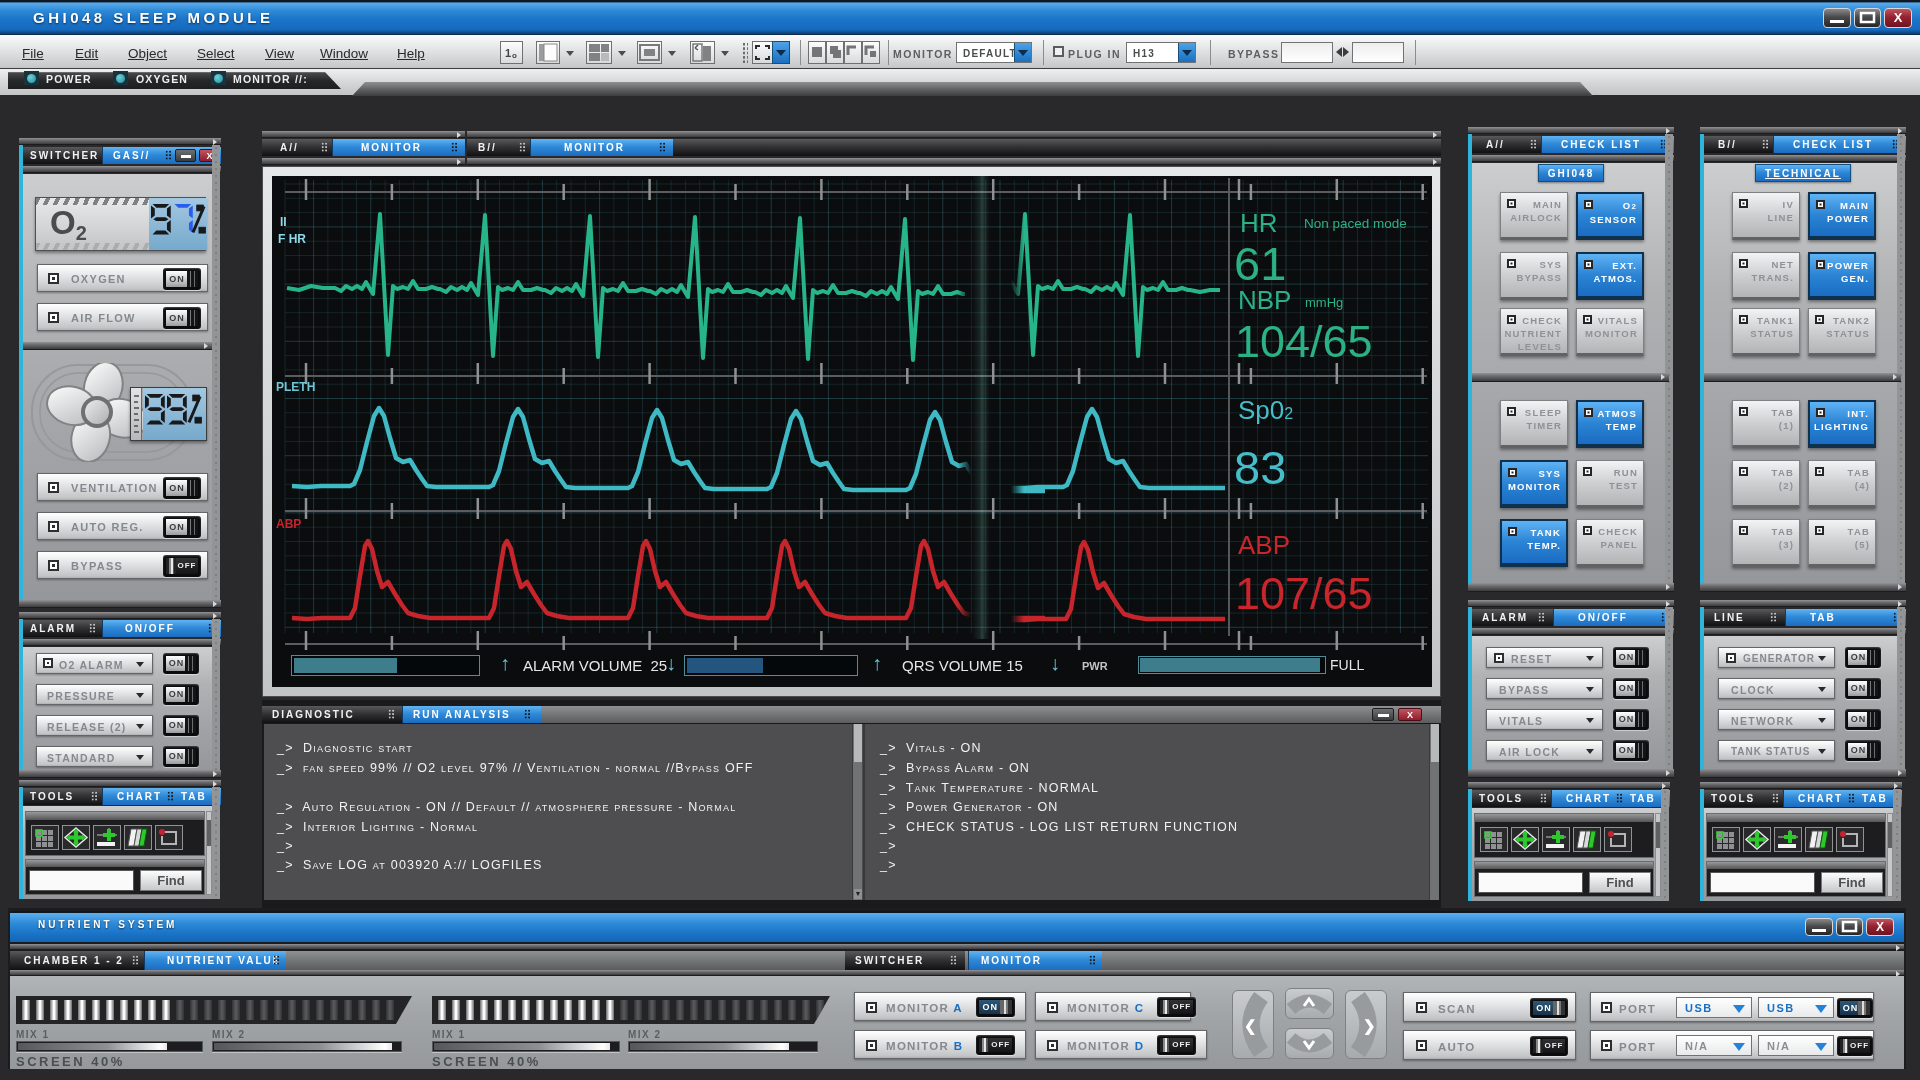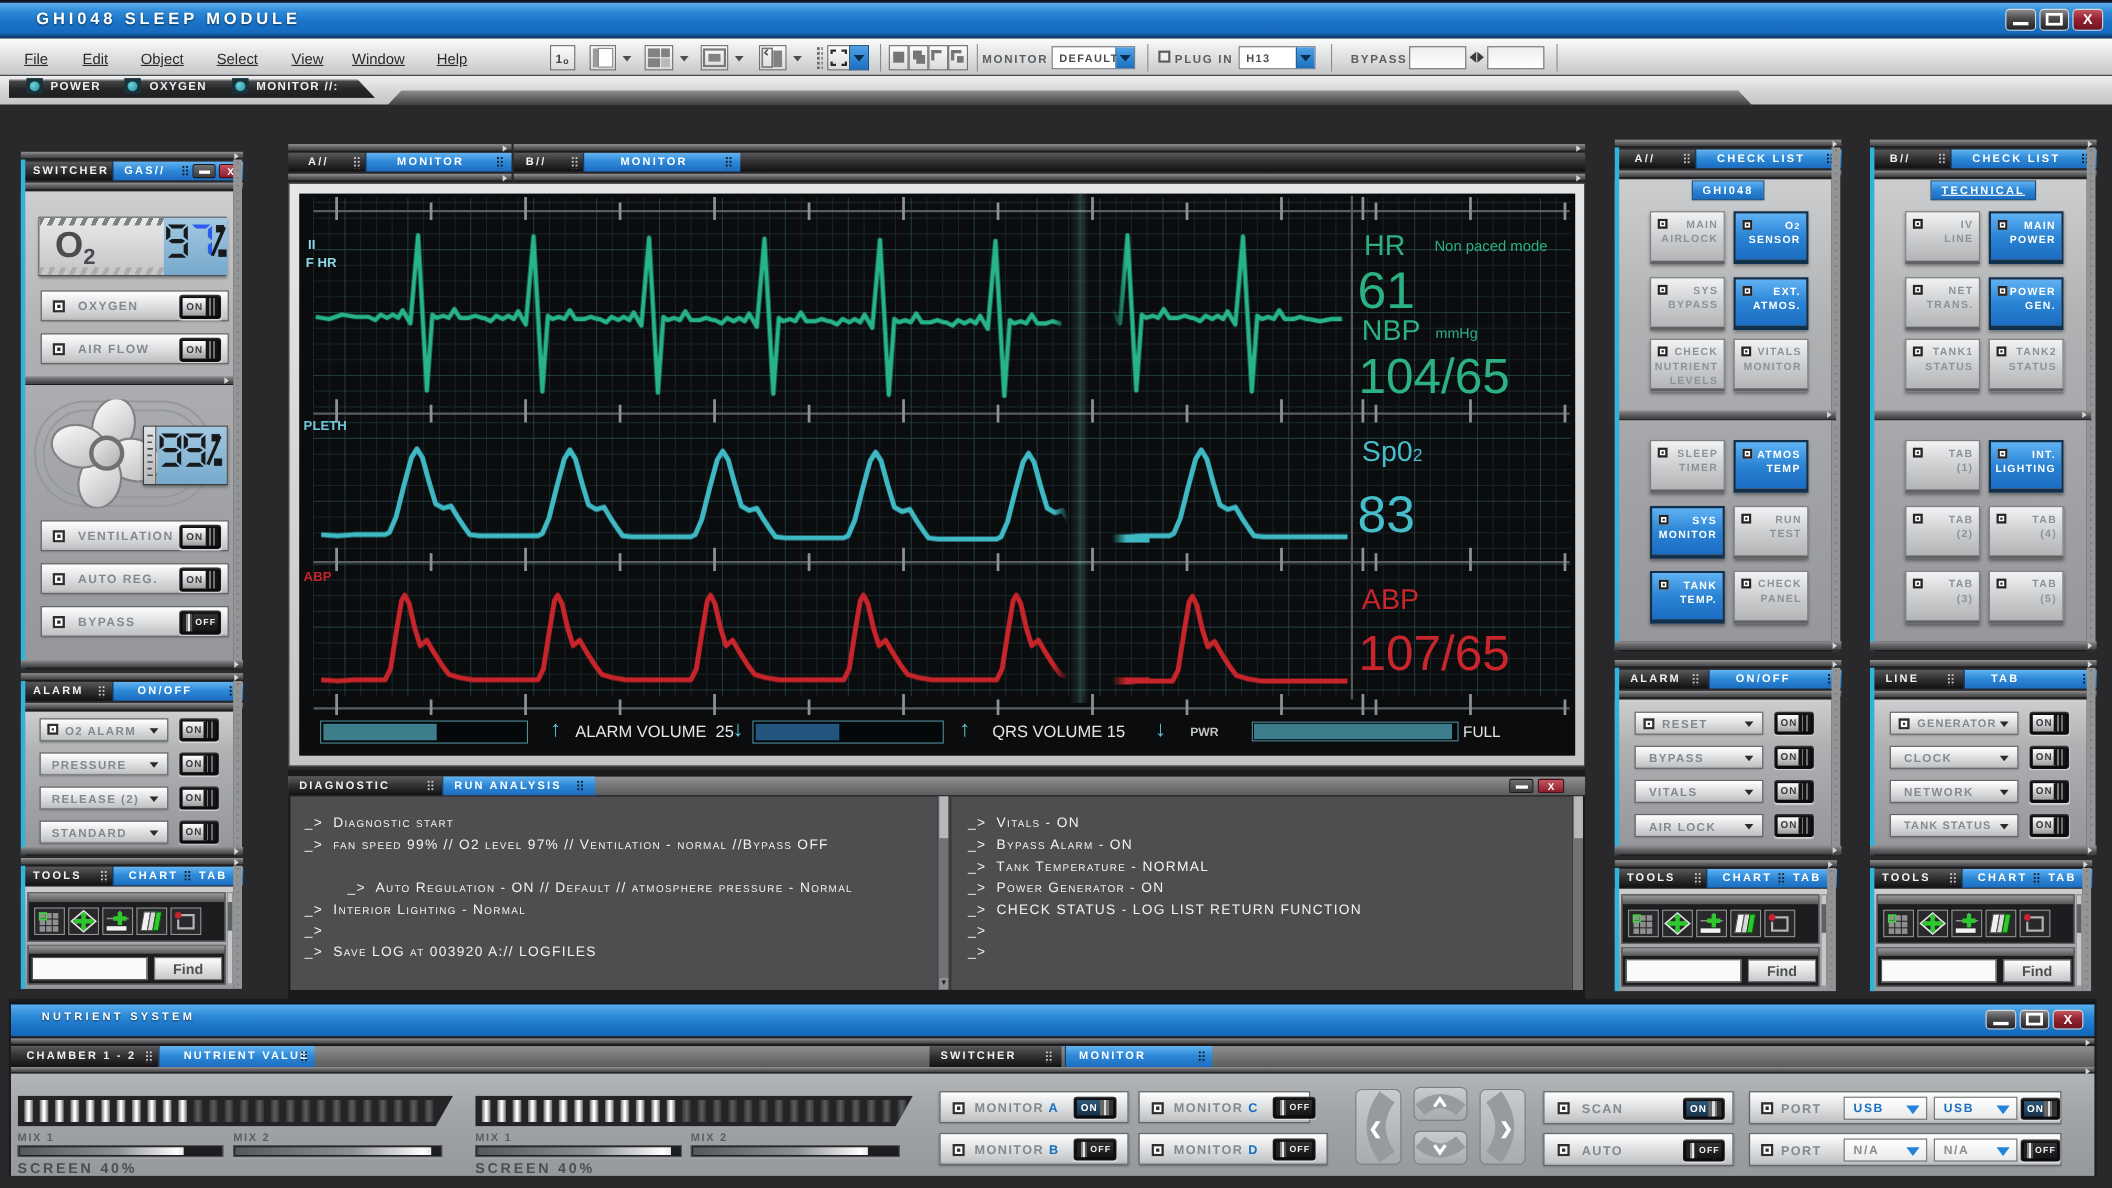--- a/index.html
+++ b/index.html
@@ -659,21 +659,21 @@
     <span class="tl" style="left:10px;">RUN ANALYSIS</span>
     <span class="gripd" style="left:121px;"></span>
   </div>
 <span style="position:absolute;left:1372px;top:708px;width:22px;height:13px;background:linear-gradient(180deg,#6e7072,#3a3c3e);border:1px solid #1a1c1e;border-radius:2px;">
     <i style="position:absolute;left:5px;top:5px;width:11px;height:2.5px;background:#fff;"></i>
   </span>
 <span style="position:absolute;left:1398px;top:708px;width:24px;height:13px;background:linear-gradient(180deg,#c25560,#8e1e2c);border:1px solid #4a0e16;border-radius:2px;color:#fff;font-size:9px;font-weight:bold;text-align:center;line-height:13px;">X</span>
 <div style="position:absolute;left:264px;top:724px;width:1175px;height:176px;background:#4e4e50;"></div>
 <div class="con" style="left:277px;top:741px;">_&gt;  Diagnostic start</div>
 <div class="con" style="left:277px;top:761px;">_&gt;  fan speed 99% // O2 level 97% // Ventilation - normal //Bypass OFF</div>
-<div class="con" style="left:277px;top:800px;margin-left:39px;">_&gt;  Auto Regulation - ON // Default // atmosphere pressure - Normal</div>
+<div class="con" style="left:277px;top:800px;">_&gt;  Auto Regulation - ON // Default // atmosphere pressure - Normal</div>
 <div class="con" style="left:277px;top:820px;">_&gt;  Interior Lighting - Normal</div>
 <div class="con" style="left:277px;top:839px;">_&gt;</div>
 <div class="con" style="left:277px;top:858px;">_&gt;  Save LOG at 003920 A:// LOGFILES</div>
 <div class="con" style="left:880px;top:741px;">_&gt;  Vitals - ON</div>
 <div class="con" style="left:880px;top:761px;">_&gt;  Bypass Alarm - ON</div>
 <div class="con" style="left:880px;top:781px;">_&gt;  Tank Temperature - NORMAL</div>
 <div class="con" style="left:880px;top:800px;">_&gt;  Power Generator - ON</div>
 <div class="con" style="left:880px;top:820px;">_&gt;  CHECK STATUS - LOG LIST RETURN FUNCTION</div>
 <div class="con" style="left:880px;top:839px;">_&gt;</div>
 <div class="con" style="left:880px;top:858px;">_&gt;</div>

